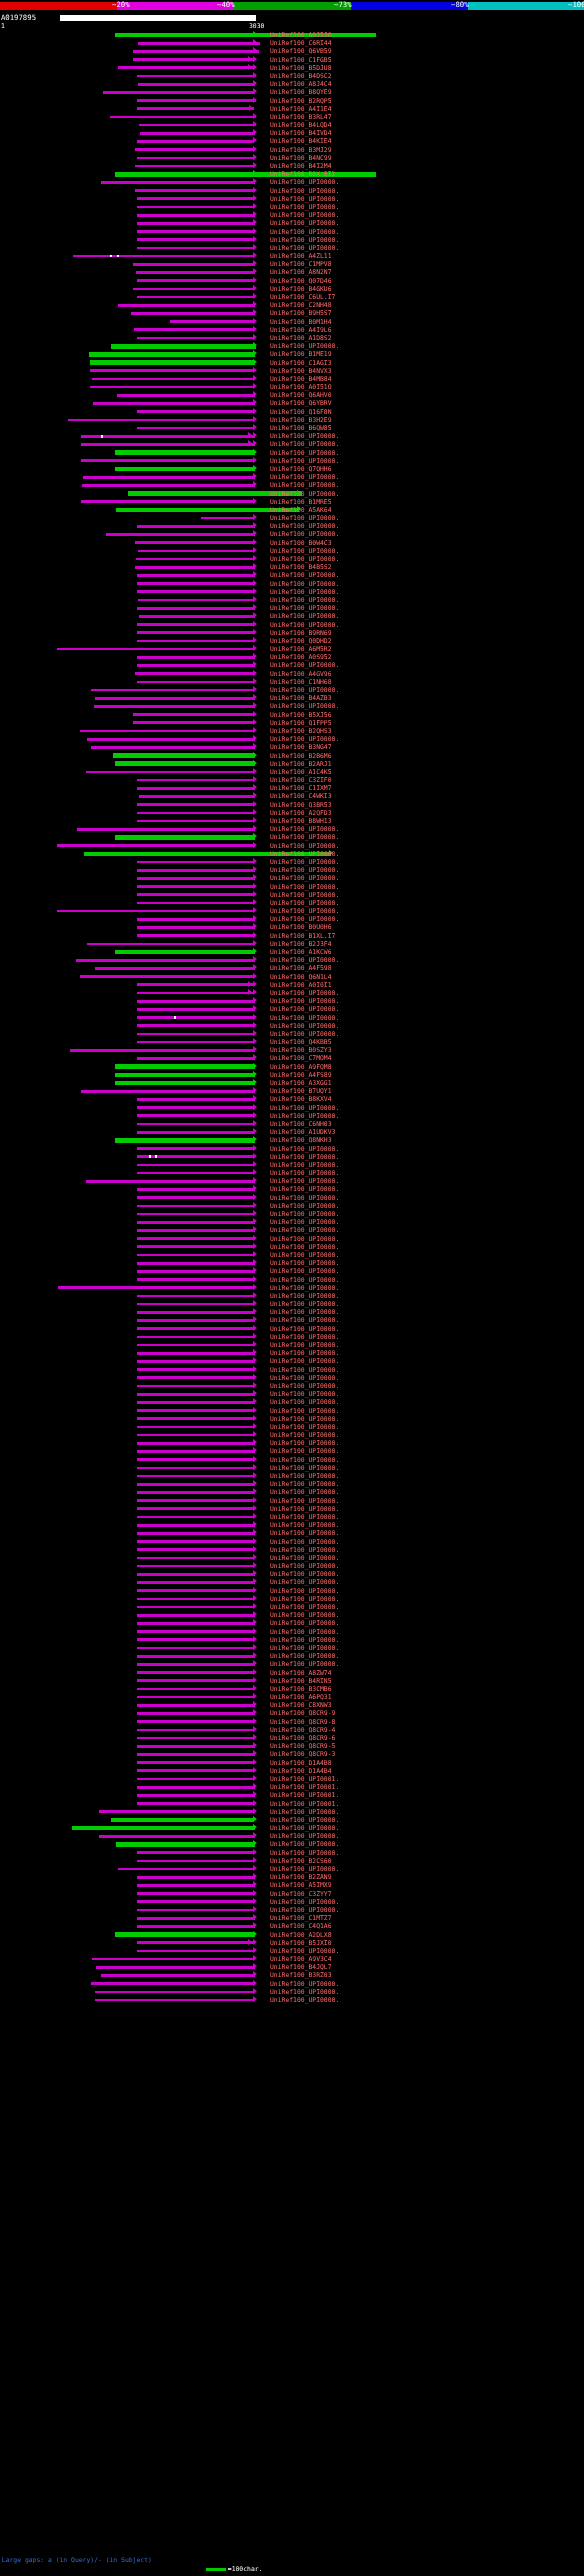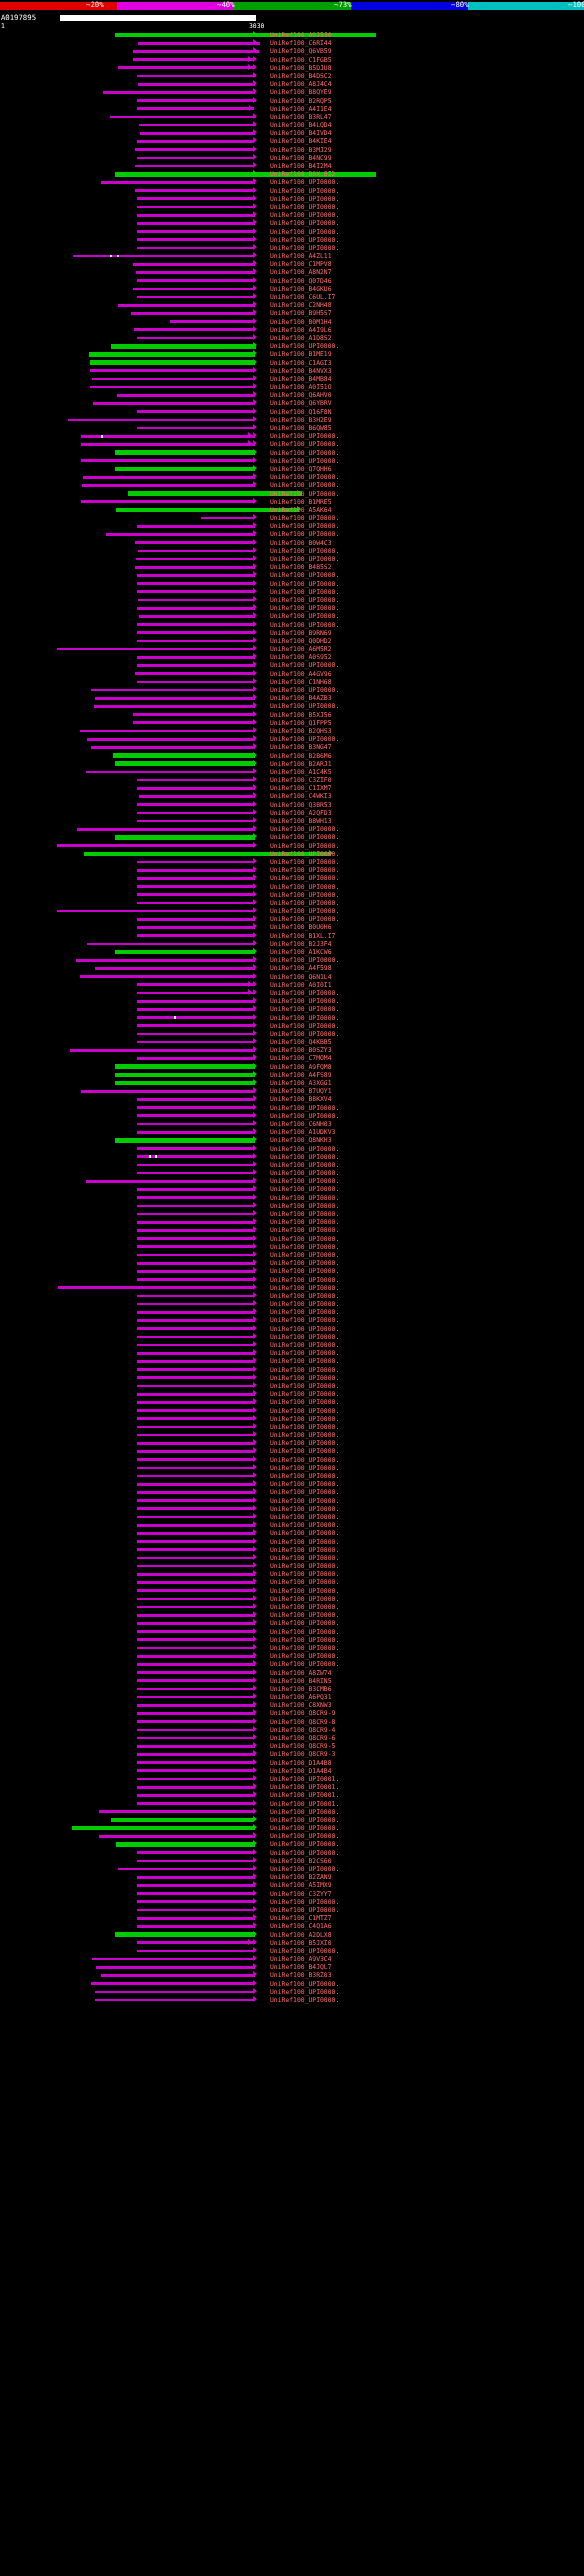--- a/index.html
+++ b/index.html
@@ -43,21 +43,21 @@
 <body>
 
 <div class="wrap">
 
   <div class="scalebar" id="scalebar">
       <div class="scaleseg" style="left: 0px; width: 117px; background: rgb(224, 0, 0);"></div>
       <div class="scaleseg" style="left: 117px; width: 117px; background: rgb(224, 0, 224);"></div>
       <div class="scaleseg" style="left: 234px; width: 117px; background: rgb(0, 160, 0);"></div>
       <div class="scaleseg" style="left: 351px; width: 117px; background: rgb(0, 0, 224);"></div>
       <div class="scaleseg" style="left: 468px; width: 117px; background: rgb(0, 192, 192);"></div>
-      <span class="scalelabel" style="left: 86px;">~20%</span>
+      <span class="scalelabel" style="left: 112px;">~20%</span>
       <span class="scalelabel" style="left: 217px;">~40%</span>
       <span class="scalelabel" style="left: 334px;">~73%</span>
       <span class="scalelabel" style="left: 451px;">~80%</span>
       <span class="scalelabel" style="left: 568px;">~100%</span>
     </div>
 
   <div class="queryrow">
     <span class="qname">A0197895</span>
     <div class="qbar" id="qbar" style="width: 196px;"></div>
   </div>
@@ -1280,14 +1280,18 @@
         <div class="arrow r" style="left: 253px; border-left-color: rgb(204, 0, 204);"></div>
         <span class="lbl">UniRef100_UPI0000.</span>
       </div>
       <div class="row">
         <div class="seg" style="left: 95px; width: 160px; background: rgb(204, 0, 204);"></div>
         <div class="arrow r" style="left: 253px; border-left-color: rgb(204, 0, 204);"></div>
         <span class="lbl">UniRef100_UPI0000.</span>
       </div>
     </div>
 
+  <div class="footer">
+    <span class="fleft">Large gaps: a (in Query)/- (in Subject)</span>
+    <span class="fscale"><span class="grn"></span><span>=100char.</span></span>
+  </div>
 </div>
 
 
 </body></html>

